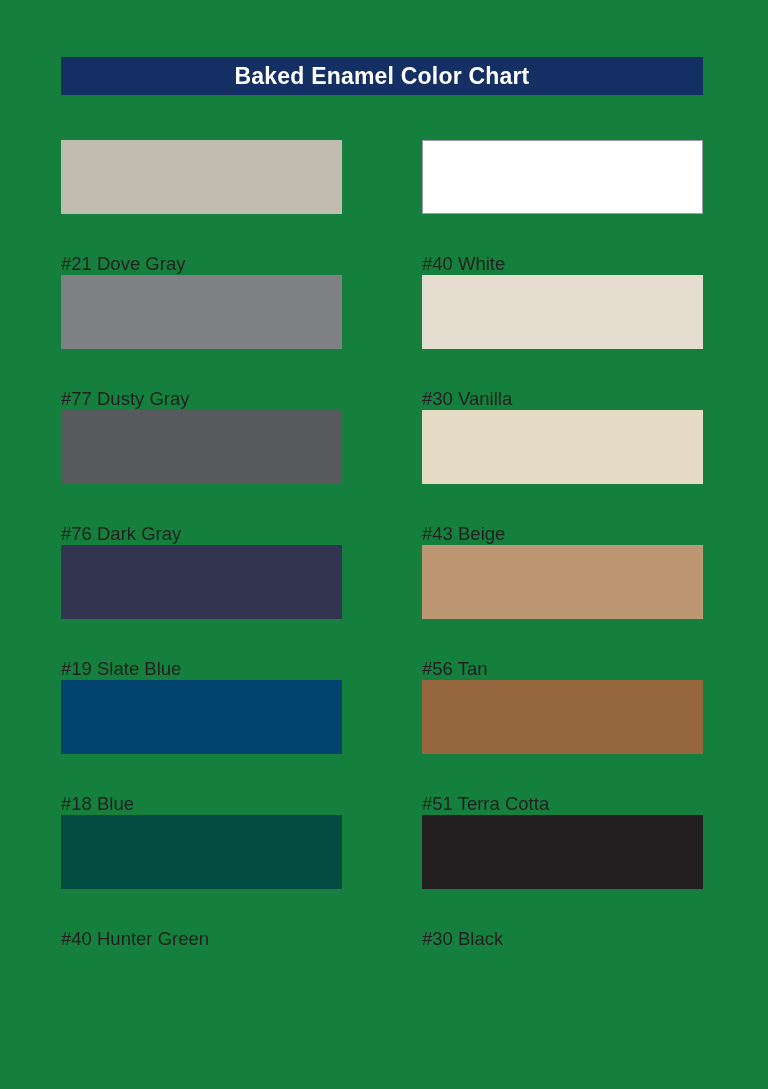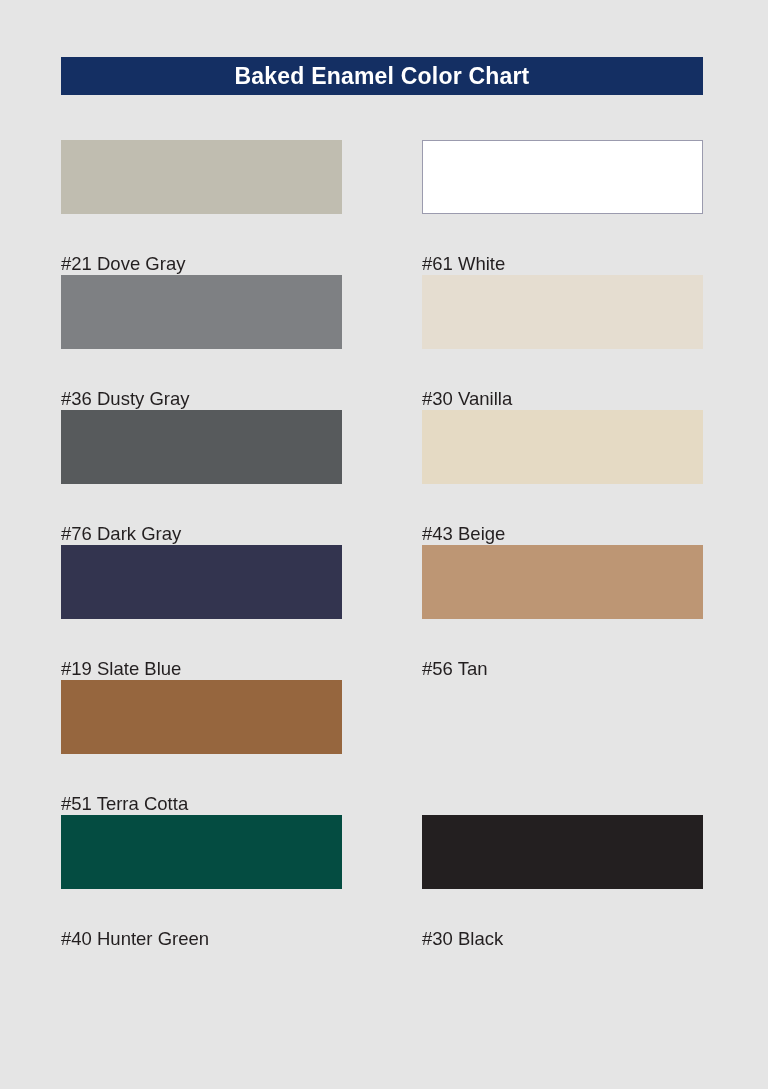--- a/index.html
+++ b/index.html
@@ -12,21 +12,21 @@
     height: 1089px;
     font-family: "Liberation Sans", sans-serif;
     -webkit-font-smoothing: antialiased;
     overflow: hidden;
   }
 
   .page {
     position: relative;
     width: 768px;
     height: 1089px;
-    background: #e5e5e5;
+    background: #15803d;
   }
 
   
   .title-bar {
     position: absolute;
     left: 61px;
     top: 57px;
     width: 642px;
     height: 38px;
     background: #142f63;
@@ -95,27 +95,27 @@
   </div>
 
   <div class="grid">
       <div class="row">
         <div class="cell">
           <div class="swatch" style="background: rgb(192, 189, 176);"></div>
           <div class="swatch-label">#21 Dove Gray</div>
         </div>
         <div class="cell">
           <div class="swatch bordered" style="background: rgb(255, 255, 255);"></div>
-          <div class="swatch-label">#61 White</div>
+          <div class="swatch-label">#40 White</div>
         </div>
       </div>
       <div class="row">
         <div class="cell">
           <div class="swatch" style="background: rgb(126, 128, 131);"></div>
-          <div class="swatch-label">#36 Dusty Gray</div>
+          <div class="swatch-label">#77 Dusty Gray</div>
         </div>
         <div class="cell">
           <div class="swatch" style="background: rgb(229, 221, 208);"></div>
           <div class="swatch-label">#30 Vanilla</div>
         </div>
       </div>
       <div class="row">
         <div class="cell">
           <div class="swatch" style="background: rgb(87, 90, 92);"></div>
           <div class="swatch-label">#76 Dark Gray</div>
@@ -130,20 +130,24 @@
           <div class="swatch" style="background: rgb(51, 52, 79);"></div>
           <div class="swatch-label">#19 Slate Blue</div>
         </div>
         <div class="cell">
           <div class="swatch" style="background: rgb(189, 150, 116);"></div>
           <div class="swatch-label">#56 Tan</div>
         </div>
       </div>
       <div class="row">
         <div class="cell">
+          <div class="swatch" style="background: rgb(3, 67, 112);"></div>
+          <div class="swatch-label">#18 Blue</div>
+        </div>
+        <div class="cell">
           <div class="swatch" style="background: rgb(150, 102, 62);"></div>
           <div class="swatch-label">#51 Terra Cotta</div>
         </div>
       </div>
       <div class="row">
         <div class="cell">
           <div class="swatch" style="background: rgb(4, 76, 65);"></div>
           <div class="swatch-label">#40 Hunter Green</div>
         </div>
         <div class="cell">

